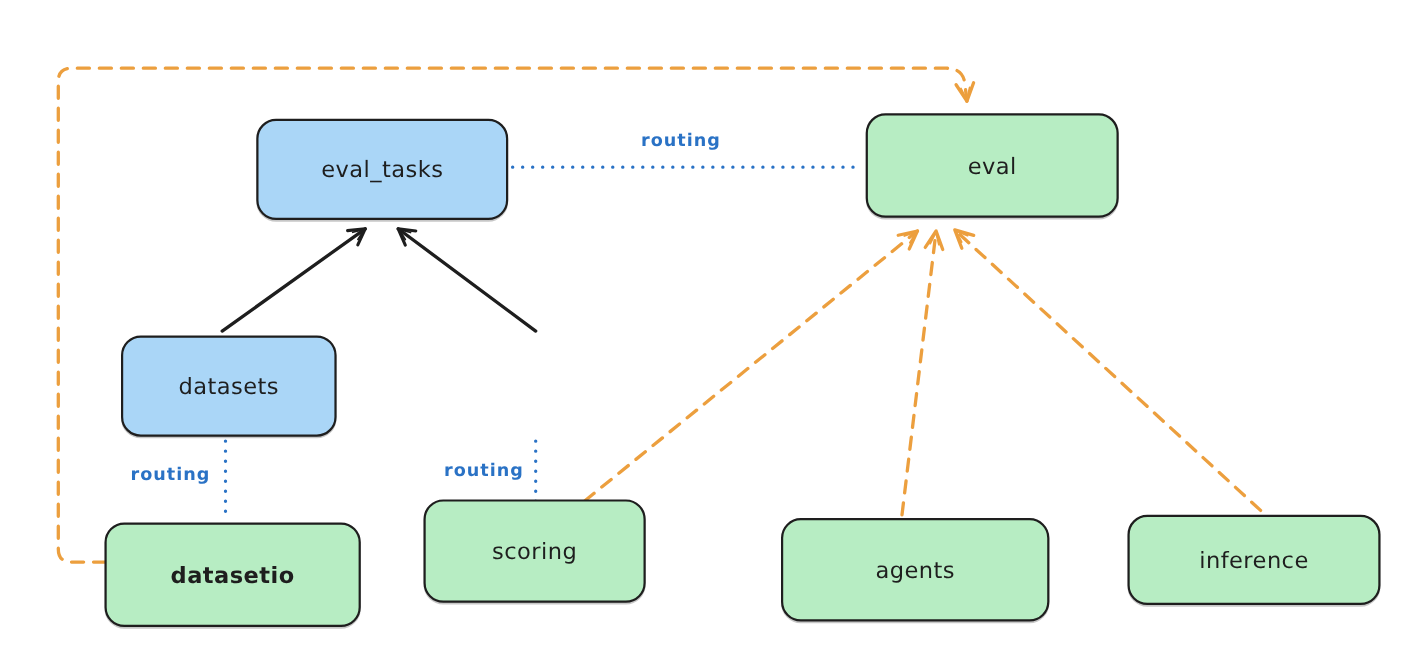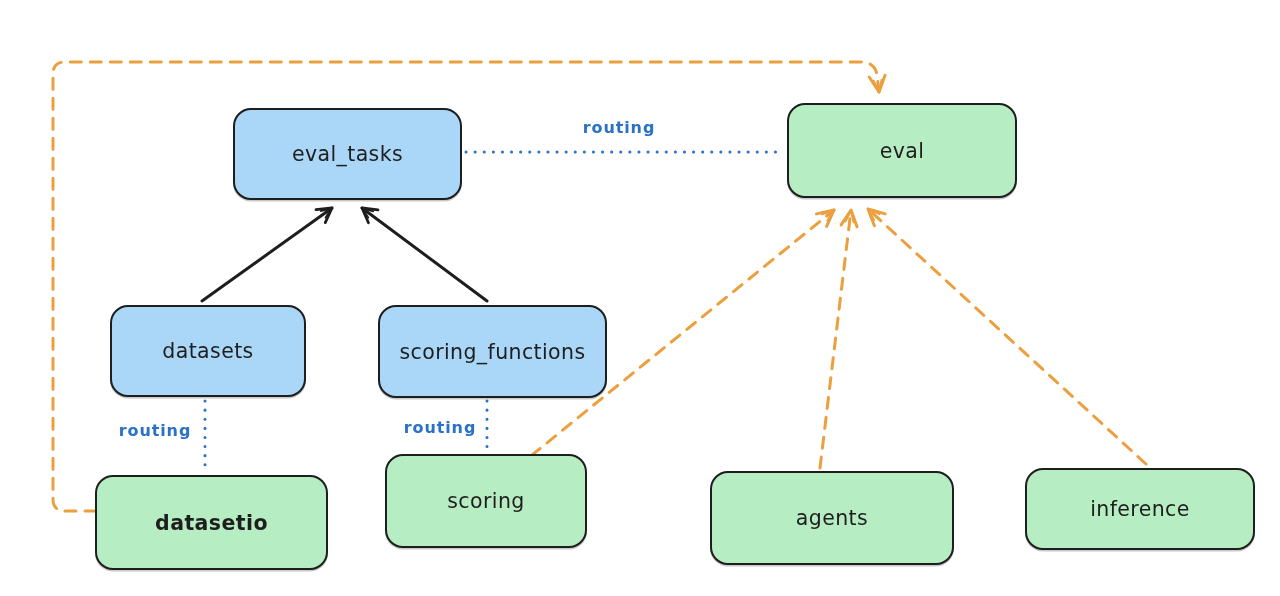--- a/index.html
+++ b/index.html
@@ -64,21 +64,20 @@
 
     <line x1="487" y1="401" x2="487" y2="469" stroke="#2a72c5" stroke-width="3" stroke-dasharray="0.1 9" stroke-linecap="round"></line>
   </svg>
 
   <div class="node api" style="left:233px;top:108px;width:229px;height:92px;">eval_tasks</div>
 
   <div class="node provider" style="left:787px;top:103px;width:230px;height:95px;">eval</div>
 
   <div class="node api" style="left:98px;top:305px;width:196px;height:92px;margin-left:12px;">datasets</div>
 
-  <div class="node api" style="left:378px;top:305px;width:229px;height:93px;">scoring_functions</div>
 
   <div class="node provider" style="left:95px;top:475px;width:233px;height:95px;font-weight:bold;">datasetio</div>
 
   <div class="node provider" style="left:385px;top:454px;width:202px;height:94px;">scoring</div>
 
   <div class="node provider" style="left:710px;top:471px;width:244px;height:94px;">agents</div>
 
   <div class="node provider" style="left:1025px;top:468px;width:230px;height:82px;">inference</div>
 
   <div class="routing-label" style="left:577px;top:118px;width:84px;">routing</div>

